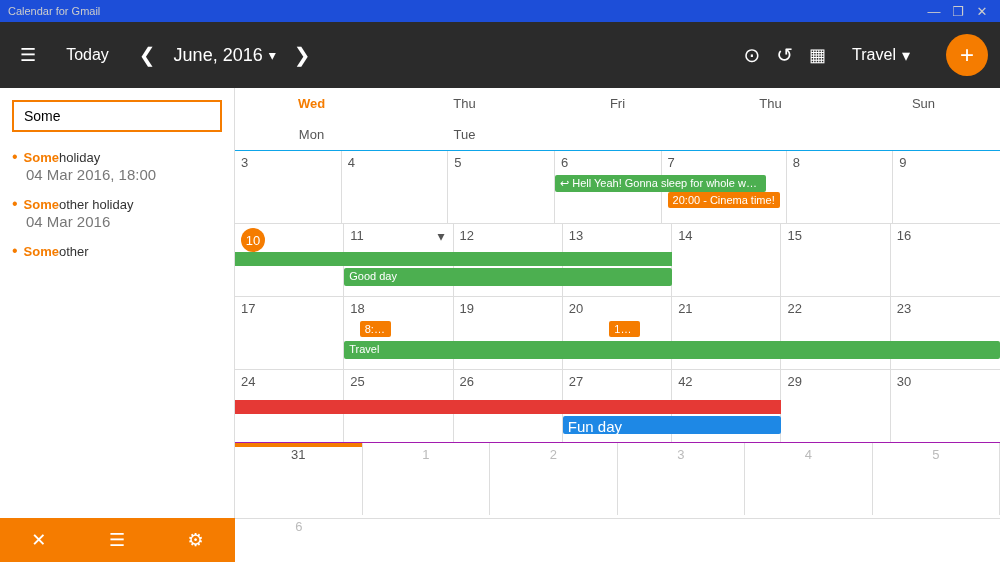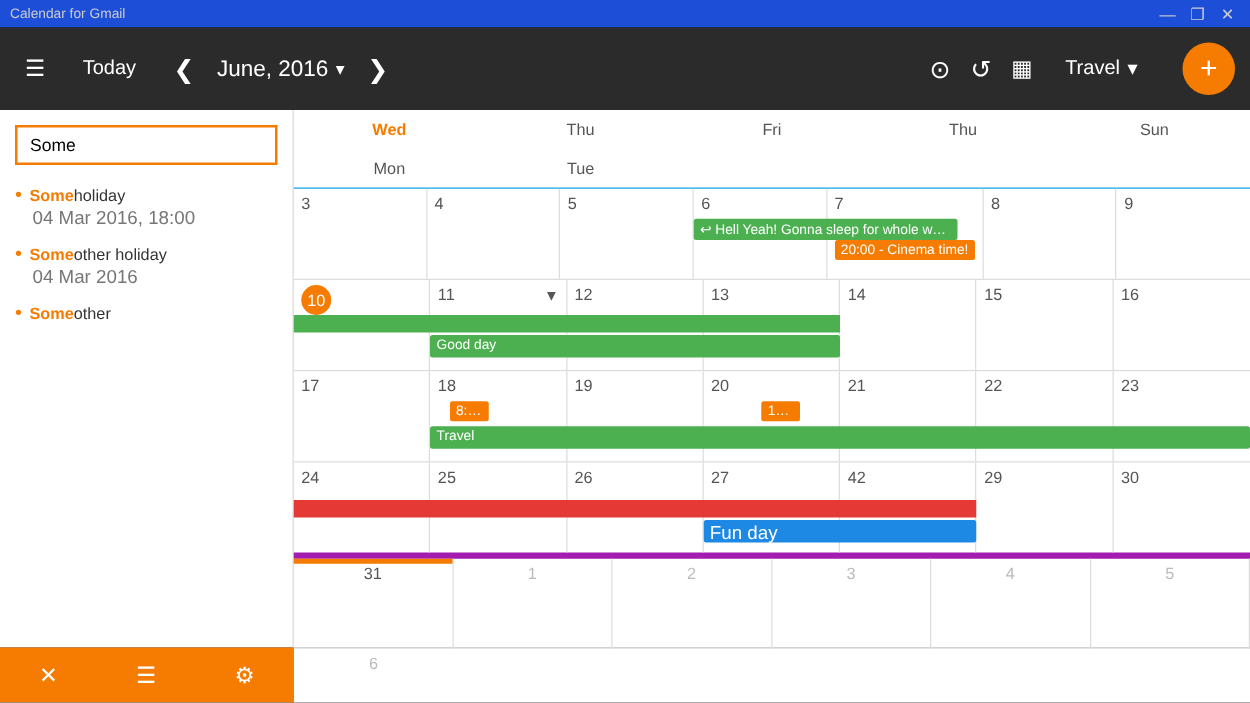--- a/index.html
+++ b/index.html
@@ -379,21 +379,21 @@
         <div class="cal-cell">
             <div class="day-num">22</div>
           </div>
         <div class="cal-cell" style="border-right:none;">
             <div class="day-num">23</div>
           </div>
 
         <div style="position:absolute; left:calc(1*100%/7); right:0; top:44px; height:18px; background:#4caf50; z-index:2; color:white; font-size:11px; padding:2px 5px; border-radius:2px;">Travel</div>
       </div>
 
-      <div style="flex:1; position:relative; border-bottom:5px solid #a21caf; display:grid; grid-template-columns:repeat(7,1fr);">
+      <div style="flex:1; position:relative; border-bottom:1px solid #a21caf; display:grid; grid-template-columns:repeat(7,1fr);">
         <div class="cal-cell">
             <div class="day-num">24</div>
           </div>
         <div class="cal-cell">
             <div class="day-num">25</div>
           </div>
         <div class="cal-cell">
             <div class="day-num">26</div>
           </div>
         <div class="cal-cell">

